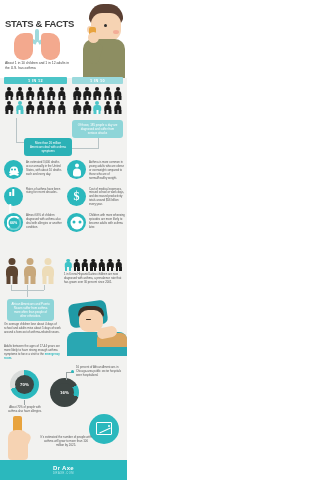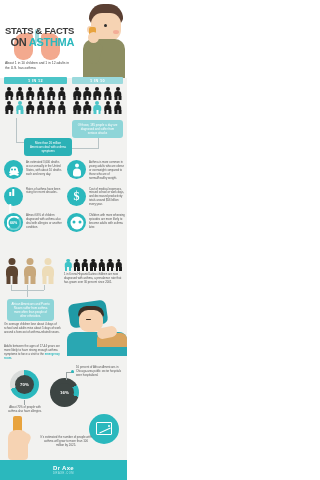--- a/index.html
+++ b/index.html
@@ -9,21 +9,21 @@
     font-family: "Liberation Sans", sans-serif;
     overflow: hidden;
   }
   .page { width: 127px; height: 480px; position: relative; background: #f2f2f0; }
 
   
   .header {
     position: relative; height: 78px; background: #ffffff;
     overflow: hidden;
   }
-  .title-block { position: absolute; left: 5px; top: 26px; z-index: 5; text-align: right; }
+  .title-block { position: absolute; left: 5px; top: 19px; z-index: 5; }
   .title-1 {
     font-size: 9.5px; font-weight: bold; color: #3a3a3a;
     letter-spacing: -0.3px; line-height: 10px;
   }
   .title-2 {
     font-size: 11px; font-weight: bold; color: #3a3a3a;
     letter-spacing: -0.3px; line-height: 12px;
   }
   .title-accent { color: #2bb8bd; }
 
@@ -371,21 +371,20 @@
   .footer-sub { font-size: 2.6px; color: #b9ecee; letter-spacing: .6px; margin-top: 1px; }
 </style>
 </head>
 <body>
 
 <div class="page">
 
   <div class="header">
     <div class="title-block">
       <div class="title-1">STATS &amp; FACTS</div>
-      <div class="title-2"><span>ON </span><span class="title-accent">ASTHMA</span></div>
     </div>
 
     <div class="lungs">
       <div class="trachea"></div>
       <div class="bronch l"></div>
       <div class="bronch r"></div>
       <div class="lung left"></div>
       <div class="lung right"></div>
     </div>
 

